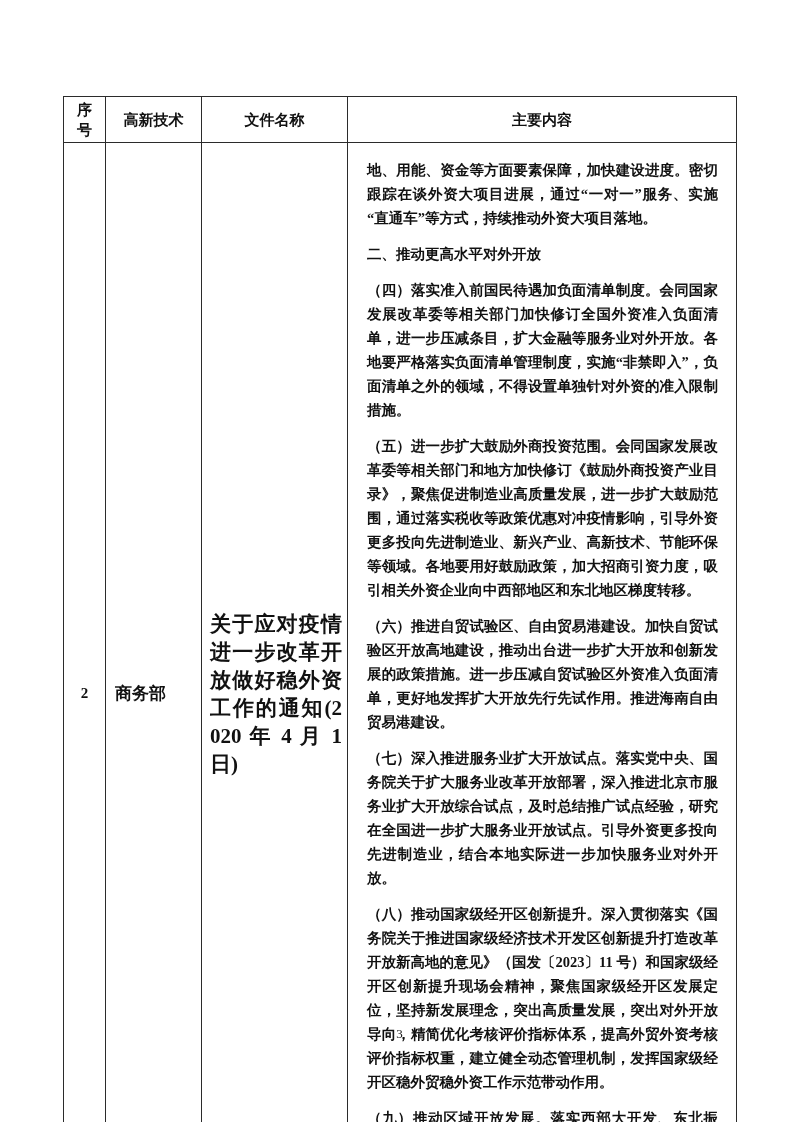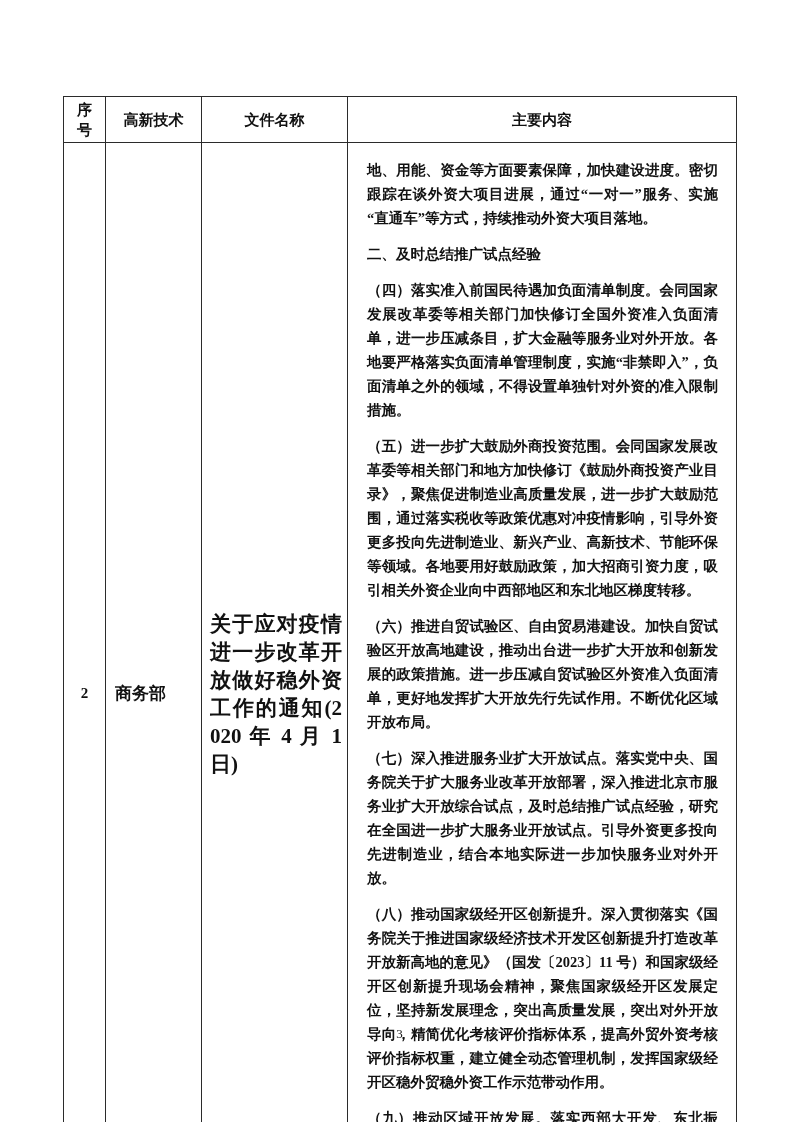--- a/index.html
+++ b/index.html
@@ -108,24 +108,24 @@
         <th class="h-cell">主要内容</th>
       </tr>
     </thead>
     <tbody>
       <tr>
         <td class="cell-index">2</td>
         <td class="cell-agency">商务部</td>
         <td class="cell-docname">关于应对疫情进一步改革开放做好稳外资工作的通知(2020 年 4 月 1 日)</td>
         <td class="cell-content">
           <p class="para">地、用能、资金等方面要素保障，加快建设进度。密切跟踪在谈外资大项目进展，通过“一对一”服务、实施“直通车”等方式，持续推动外资大项目落地。</p>
-          <p class="para">二、及时总结推广试点经验</p>
+          <p class="para">二、推动更高水平对外开放</p>
           <p class="para">（四）落实准入前国民待遇加负面清单制度。会同国家发展改革委等相关部门加快修订全国外资准入负面清单，进一步压减条目，扩大金融等服务业对外开放。各地要严格落实负面清单管理制度，实施“非禁即入”，负面清单之外的领域，不得设置单独针对外资的准入限制措施。</p>
           <p class="para">（五）进一步扩大鼓励外商投资范围。会同国家发展改革委等相关部门和地方加快修订《鼓励外商投资产业目录》，聚焦促进制造业高质量发展，进一步扩大鼓励范围，通过落实税收等政策优惠对冲疫情影响，引导外资更多投向先进制造业、新兴产业、高新技术、节能环保等领域。各地要用好鼓励政策，加大招商引资力度，吸引相关外资企业向中西部地区和东北地区梯度转移。</p>
-          <p class="para">（六）推进自贸试验区、自由贸易港建设。加快自贸试验区开放高地建设，推动出台进一步扩大开放和创新发展的政策措施。进一步压减自贸试验区外资准入负面清单，更好地发挥扩大开放先行先试作用。不断优化区域开放布局。</p>
+          <p class="para">（六）推进自贸试验区、自由贸易港建设。加快自贸试验区开放高地建设，推动出台进一步扩大开放和创新发展的政策措施。进一步压减自贸试验区外资准入负面清单，更好地发挥扩大开放先行先试作用。推进海南自由贸易港建设。</p>
           <p class="para">（七）深入推进服务业扩大开放试点。落实党中央、国务院关于扩大服务业改革开放部署，深入推进北京市服务业扩大开放综合试点，及时总结推广试点经验，研究在全国进一步扩大服务业开放试点。引导外资更多投向先进制造业，结合本地实际进一步加快服务业对外开放。</p>
           <p class="para">（八）推动国家级经开区创新提升。深入贯彻落实《国务院关于推进国家级经济技术开发区创新提升打造改革开放新高地的意见》（国发〔2023〕11 号）和国家级经开区创新提升现场会精神，聚焦国家级经开区发展定位，坚持新发展理念，突出高质量发展，突出对外开放导向，精简优化考核评价指标体系，提高外贸外资考核评价指标权重，建立健全动态管理机制，发挥国家级经开区稳外贸稳外资工作示范带动作用。</p>
           <p class="para">（九）推动区域开放发展。落实西部大开发、东北振兴、中部崛起、京津冀协同发展、长江经济带发展、长三角一体化发展、粤港澳大湾区建设战略举措，不断优化区域开放布局。和国家级经开区创新提升现场会精神。促进黄河流域生态保</p>
         </td>
       </tr>
     </tbody>
   </table>
 
   <div class="page-number">3</div>
 

